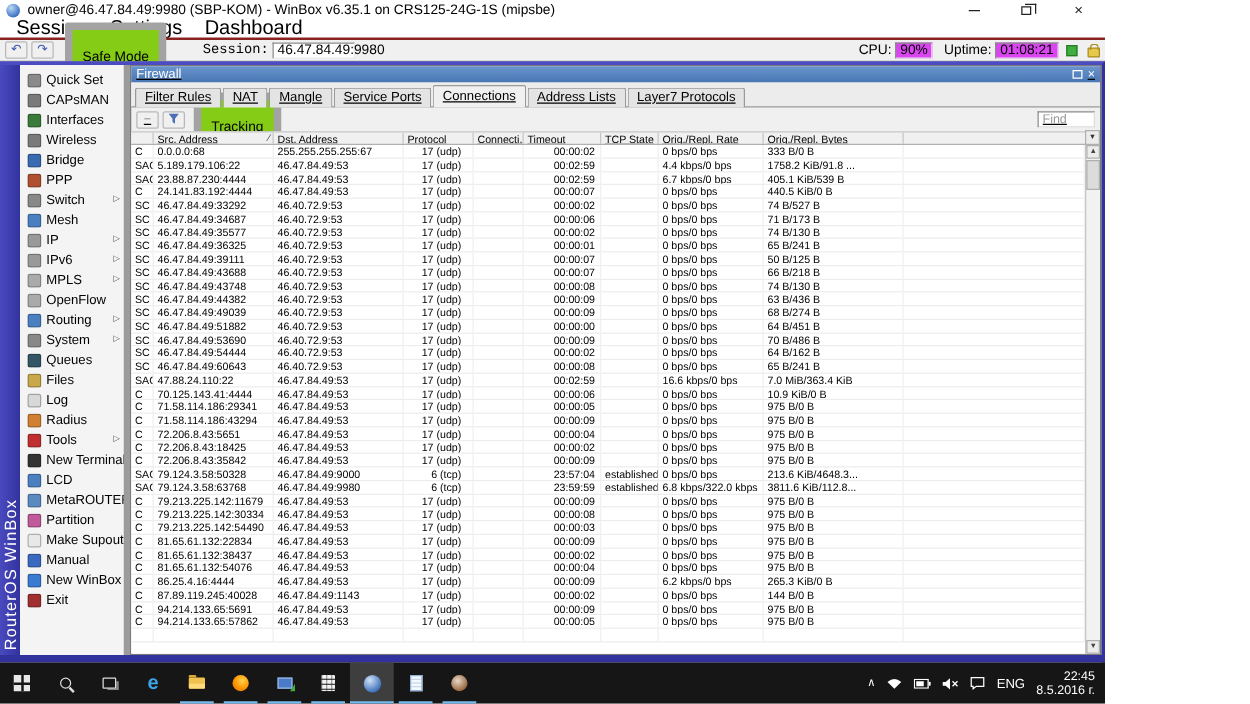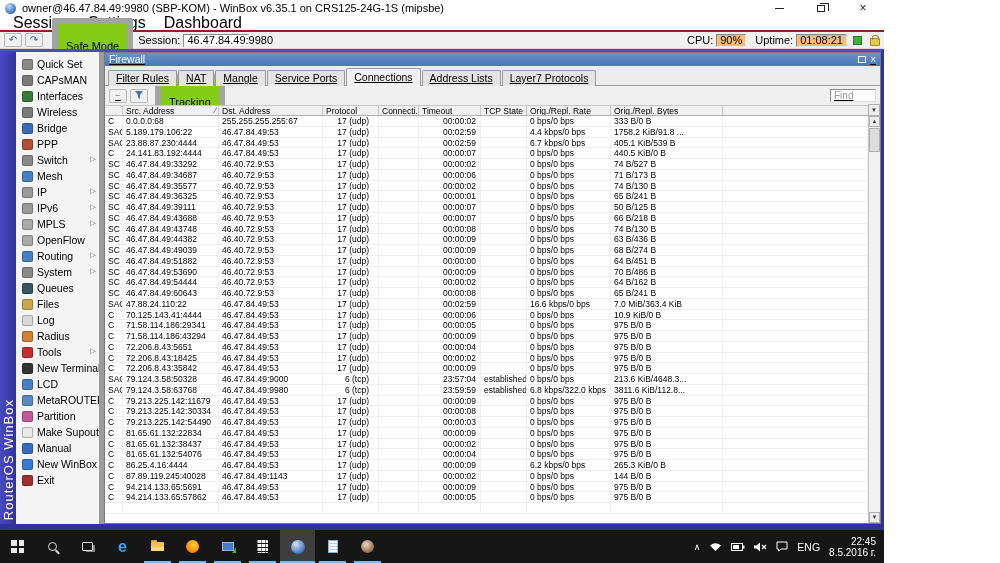--- a/index.html
+++ b/index.html
@@ -20,24 +20,24 @@
 
   
   .menubar { height:14px; background:#fff; display:flex; align-items:center; padding-left:4px; flex:0 0 auto; }
   .menu-item { padding:0 9px; font-size:16px; line-height:14px; }
   .redline { height:2px; background:#8a2222; flex:0 0 auto; }
 
   
   .toolbar { height:17px; background:#f0f0f0; border-bottom:1px solid #d8d8d8; display:flex; align-items:center; padding:0 4px; gap:3px; flex:0 0 auto; }
   .tb-small { width:18px; height:14px; background:#f0f0f0; border:1px solid #b8b8b8; border-radius:2px; font-size:10px; line-height:12px; text-align:center; color:#3a56b0; }
   .btn { background:#84cc16; border:6px solid #a3a3a3; border-radius:2px; font-size:11px; padding:16px 8px; height:14px; line-height:12px; }
-  .session-label { margin-left:2px; }
+  .session-label { margin-left:26px;font-family:Liberation Mono, monospace; }
   .sunken { border:1px solid; border-color:#8a8a8a #e8e8e8 #e8e8e8 #8a8a8a; background:#fff; font-size:11px; height:13px; line-height:11px; padding:0 3px; }
   .toolbar .spacer { flex:1; }
-  .stat-box { background:#fdba74; }
+  .stat-box { background:#d946ef; }
   .green-dot { width:9px; height:9px; background:var(--status-green,#3fae3f); border:1px solid #2a7a2a; margin:0 3px; }
   .lock { width:10px; height:8px; background:var(--lock-gold,#e6c84a); border:1px solid #a88c20; border-radius:1px; position:relative; margin-left:2px; margin-top:3px; }
   .lock::before { content:""; position:absolute; top:-4px; left:1px; width:5px; height:4px; border:1px solid #a88c20; border-bottom:none; border-radius:3px 3px 0 0; }
 
   
   .workarea { flex:1; display:flex; background:#9c9c9c; border-top:3px solid var(--navy-light,#4b4bc2); border-right:3px solid var(--navy,#32329e); border-bottom:6px solid var(--navy,#32329e); min-height:0; }
   .navstrip { width:16px; background:linear-gradient(90deg,#4a4ac0,var(--navy,#32329e)); position:relative; flex:0 0 auto; }
   .brand { position:absolute; bottom:4px; left:1px; writing-mode:vertical-rl; transform:rotate(180deg); color:#fff; font-size:13px; letter-spacing:1px; white-space:nowrap; }
 
   

